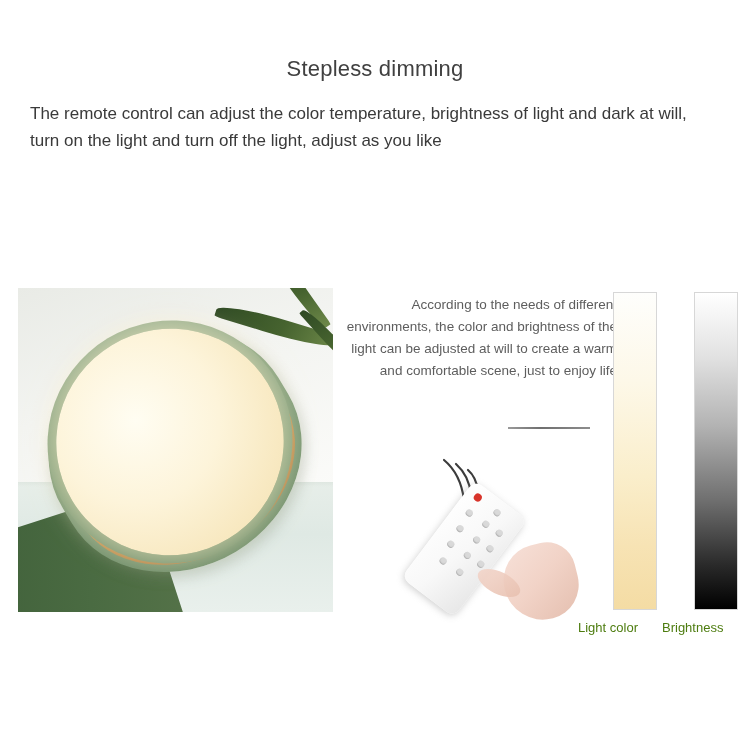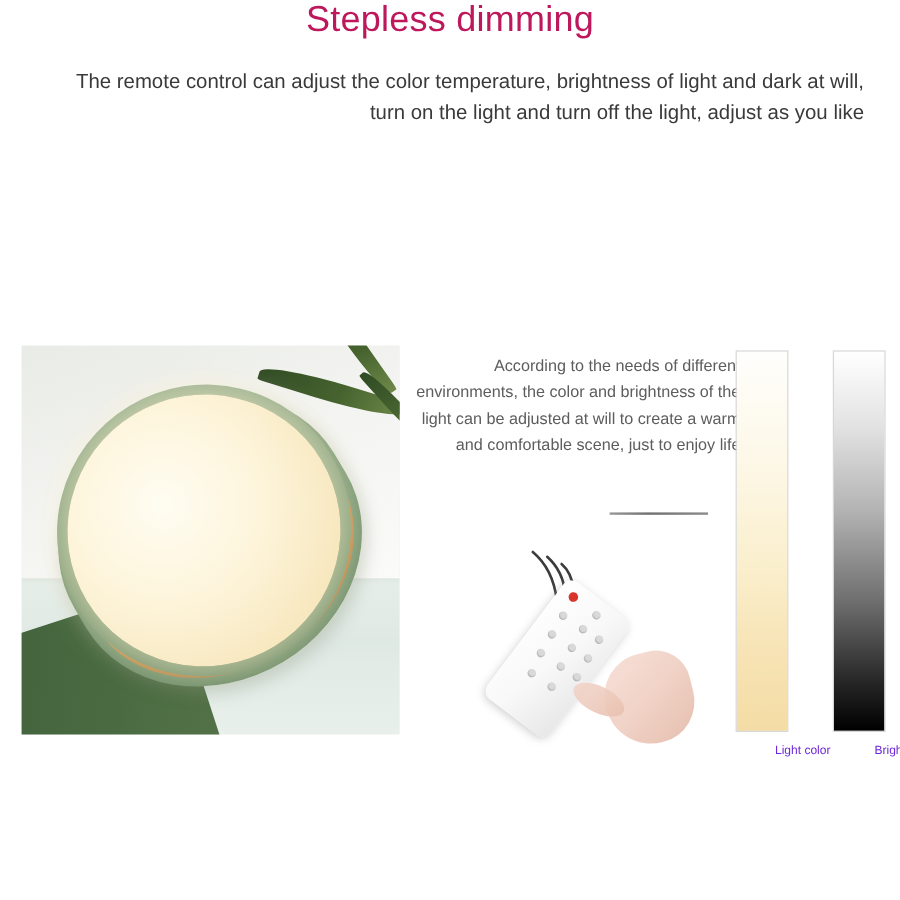--- a/index.html
+++ b/index.html
@@ -19,35 +19,36 @@
   
   .header {
     position: absolute;
     left: 0;
     top: 0;
     width: 750px;
     text-align: center;
   }
   .page-title {
     margin: 0;
-    font-size: 30px;
+    padding-top: 56px;
+    font-size: 22px;
     font-weight: 400;
-    color: #be185d;
+    color: #404040;
     letter-spacing: 0.2px;
     line-height: 1.15;
   }
   .subtitle {
     margin: 0 auto;
     padding-top: 20px;
     width: 690px;
     font-size: 17px;
     font-weight: 400;
     color: #3a3a3a;
     line-height: 1.55;
-    text-align: right;
+    text-align: left;
   }
 
   
   .photo {
     position: absolute;
     left: 18px;
     top: 288px;
     width: 315px;
     height: 324px;
     overflow: hidden;
@@ -256,23 +257,23 @@
     left: 613px;
     background: linear-gradient(180deg, #fefefc 0%, #fdf8e8 28%, #faeecb 58%, #f7e3b4 80%, #f4dca4 100%);
   }
   .bar-brightness {
     left: 694px;
     background: linear-gradient(180deg, #ffffff 0%, #e2e2e2 20%, #b3b3b3 42%, #6e6e6e 66%, #2a2a2a 86%, #000000 100%);
   }
   .bar-label {
     position: absolute;
     top: 620px;
-    font-size: 10px;
-    color: #6d28d9;
-    text-align: right;
+    font-size: 13px;
+    color: #4d7c0f;
+    text-align: left;
     white-space: nowrap;
   }
   .label-lightcolor { left: 578px; width: 114px; }
   .label-brightness { left: 662px; width: 114px; }
 </style>
 </head>
 <body>
 
 <div class="header">
   <h1 class="page-title">Stepless dimming</h1>

